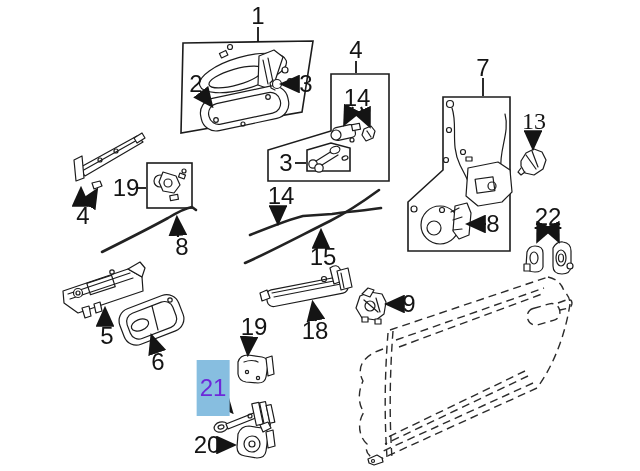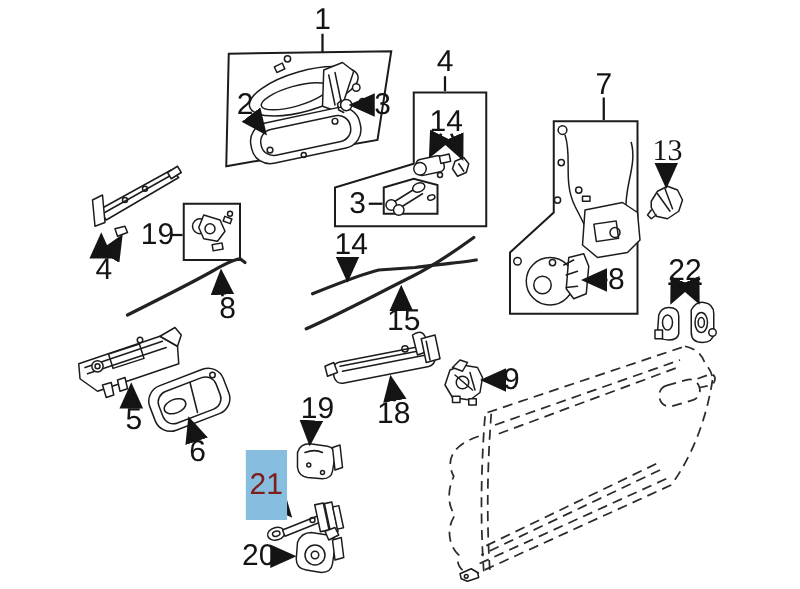--- a/index.html
+++ b/index.html
@@ -10,21 +10,21 @@
   #art{position:absolute;left:0;top:0;}
   #labels-layer{position:absolute;left:0;top:0;width:640px;height:471px;}
   .part-label{
     position:absolute;transform:translate(-50%,-50%);
     font-family:"Liberation Sans",sans-serif;
     font-size:24px;line-height:24px;color:#141414;
     white-space:nowrap;cursor:pointer;
   }
   .part-label.highlighted{
     background:var(--hl,#87BEE0);
-    color:#7f1d1d;
+    color:#6d28d9;
     padding:16px 3px;
   }
   svg .ln{fill:none;stroke:#1c1c1c;stroke-width:1.2;stroke-linejoin:round;stroke-linecap:round;}
   svg .fw{fill:#fff;stroke:#1c1c1c;stroke-width:1.2;stroke-linejoin:round;}
   svg .box{fill:#fff;stroke:#1c1c1c;stroke-width:1.6;stroke-linejoin:miter;}
   svg .rod{fill:none;stroke:#222;stroke-width:2.6;stroke-linecap:round;}
   svg .arr{fill:none;stroke:#141414;stroke-width:2.1;}
   svg .stem{fill:none;stroke:#141414;stroke-width:1.8;}
   svg .dash{fill:none;stroke:#2b2b2b;stroke-width:1.4;stroke-dasharray:8 5;stroke-linecap:butt;}
 </style>

